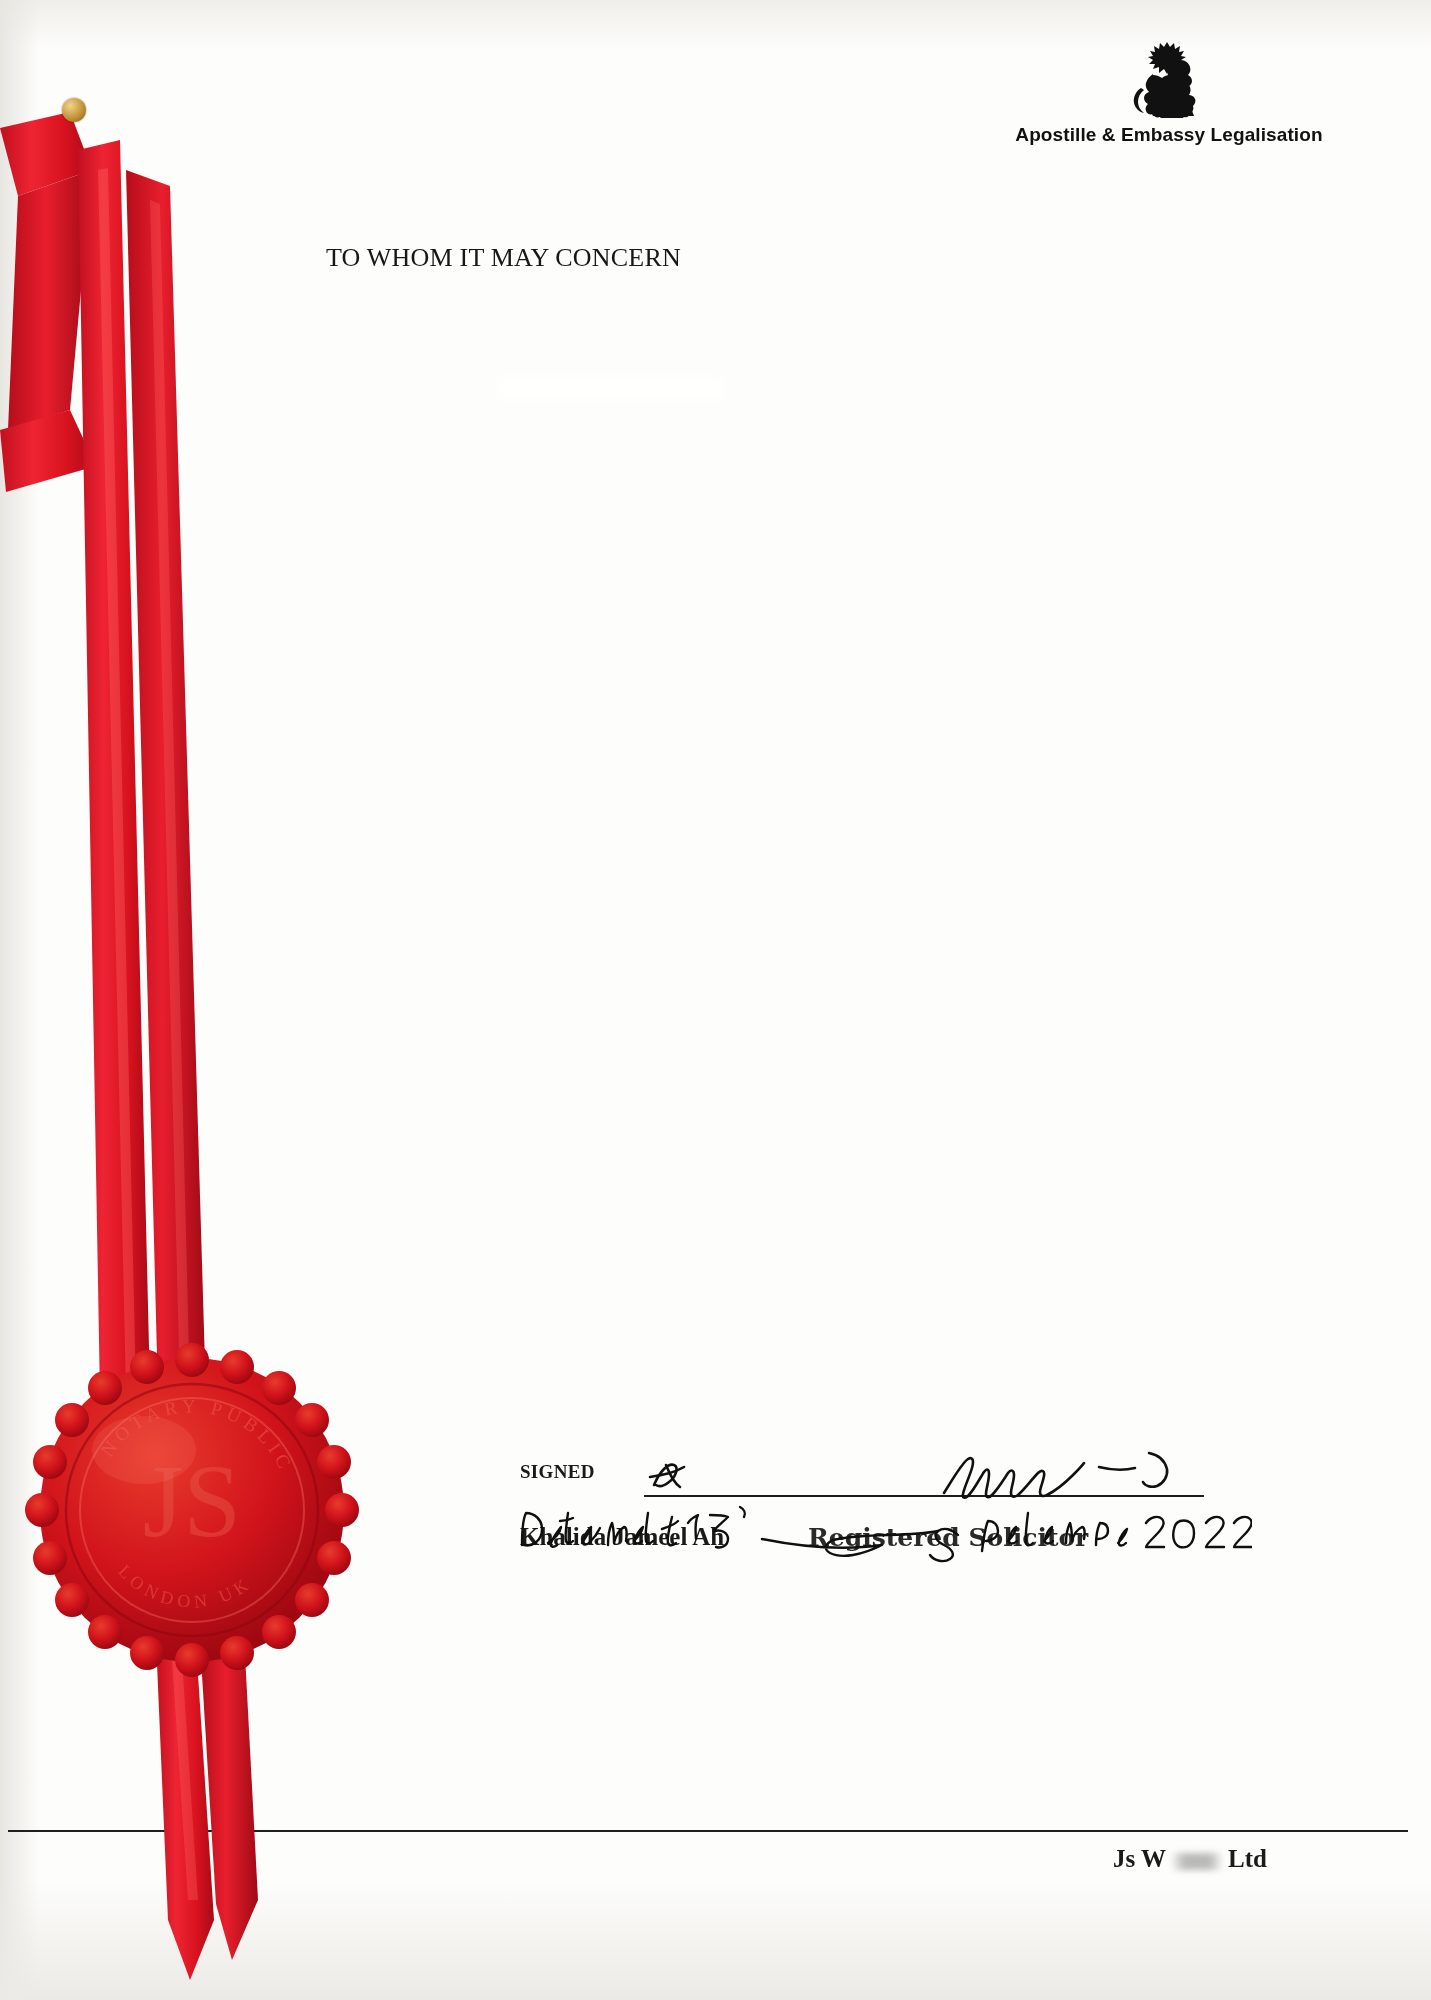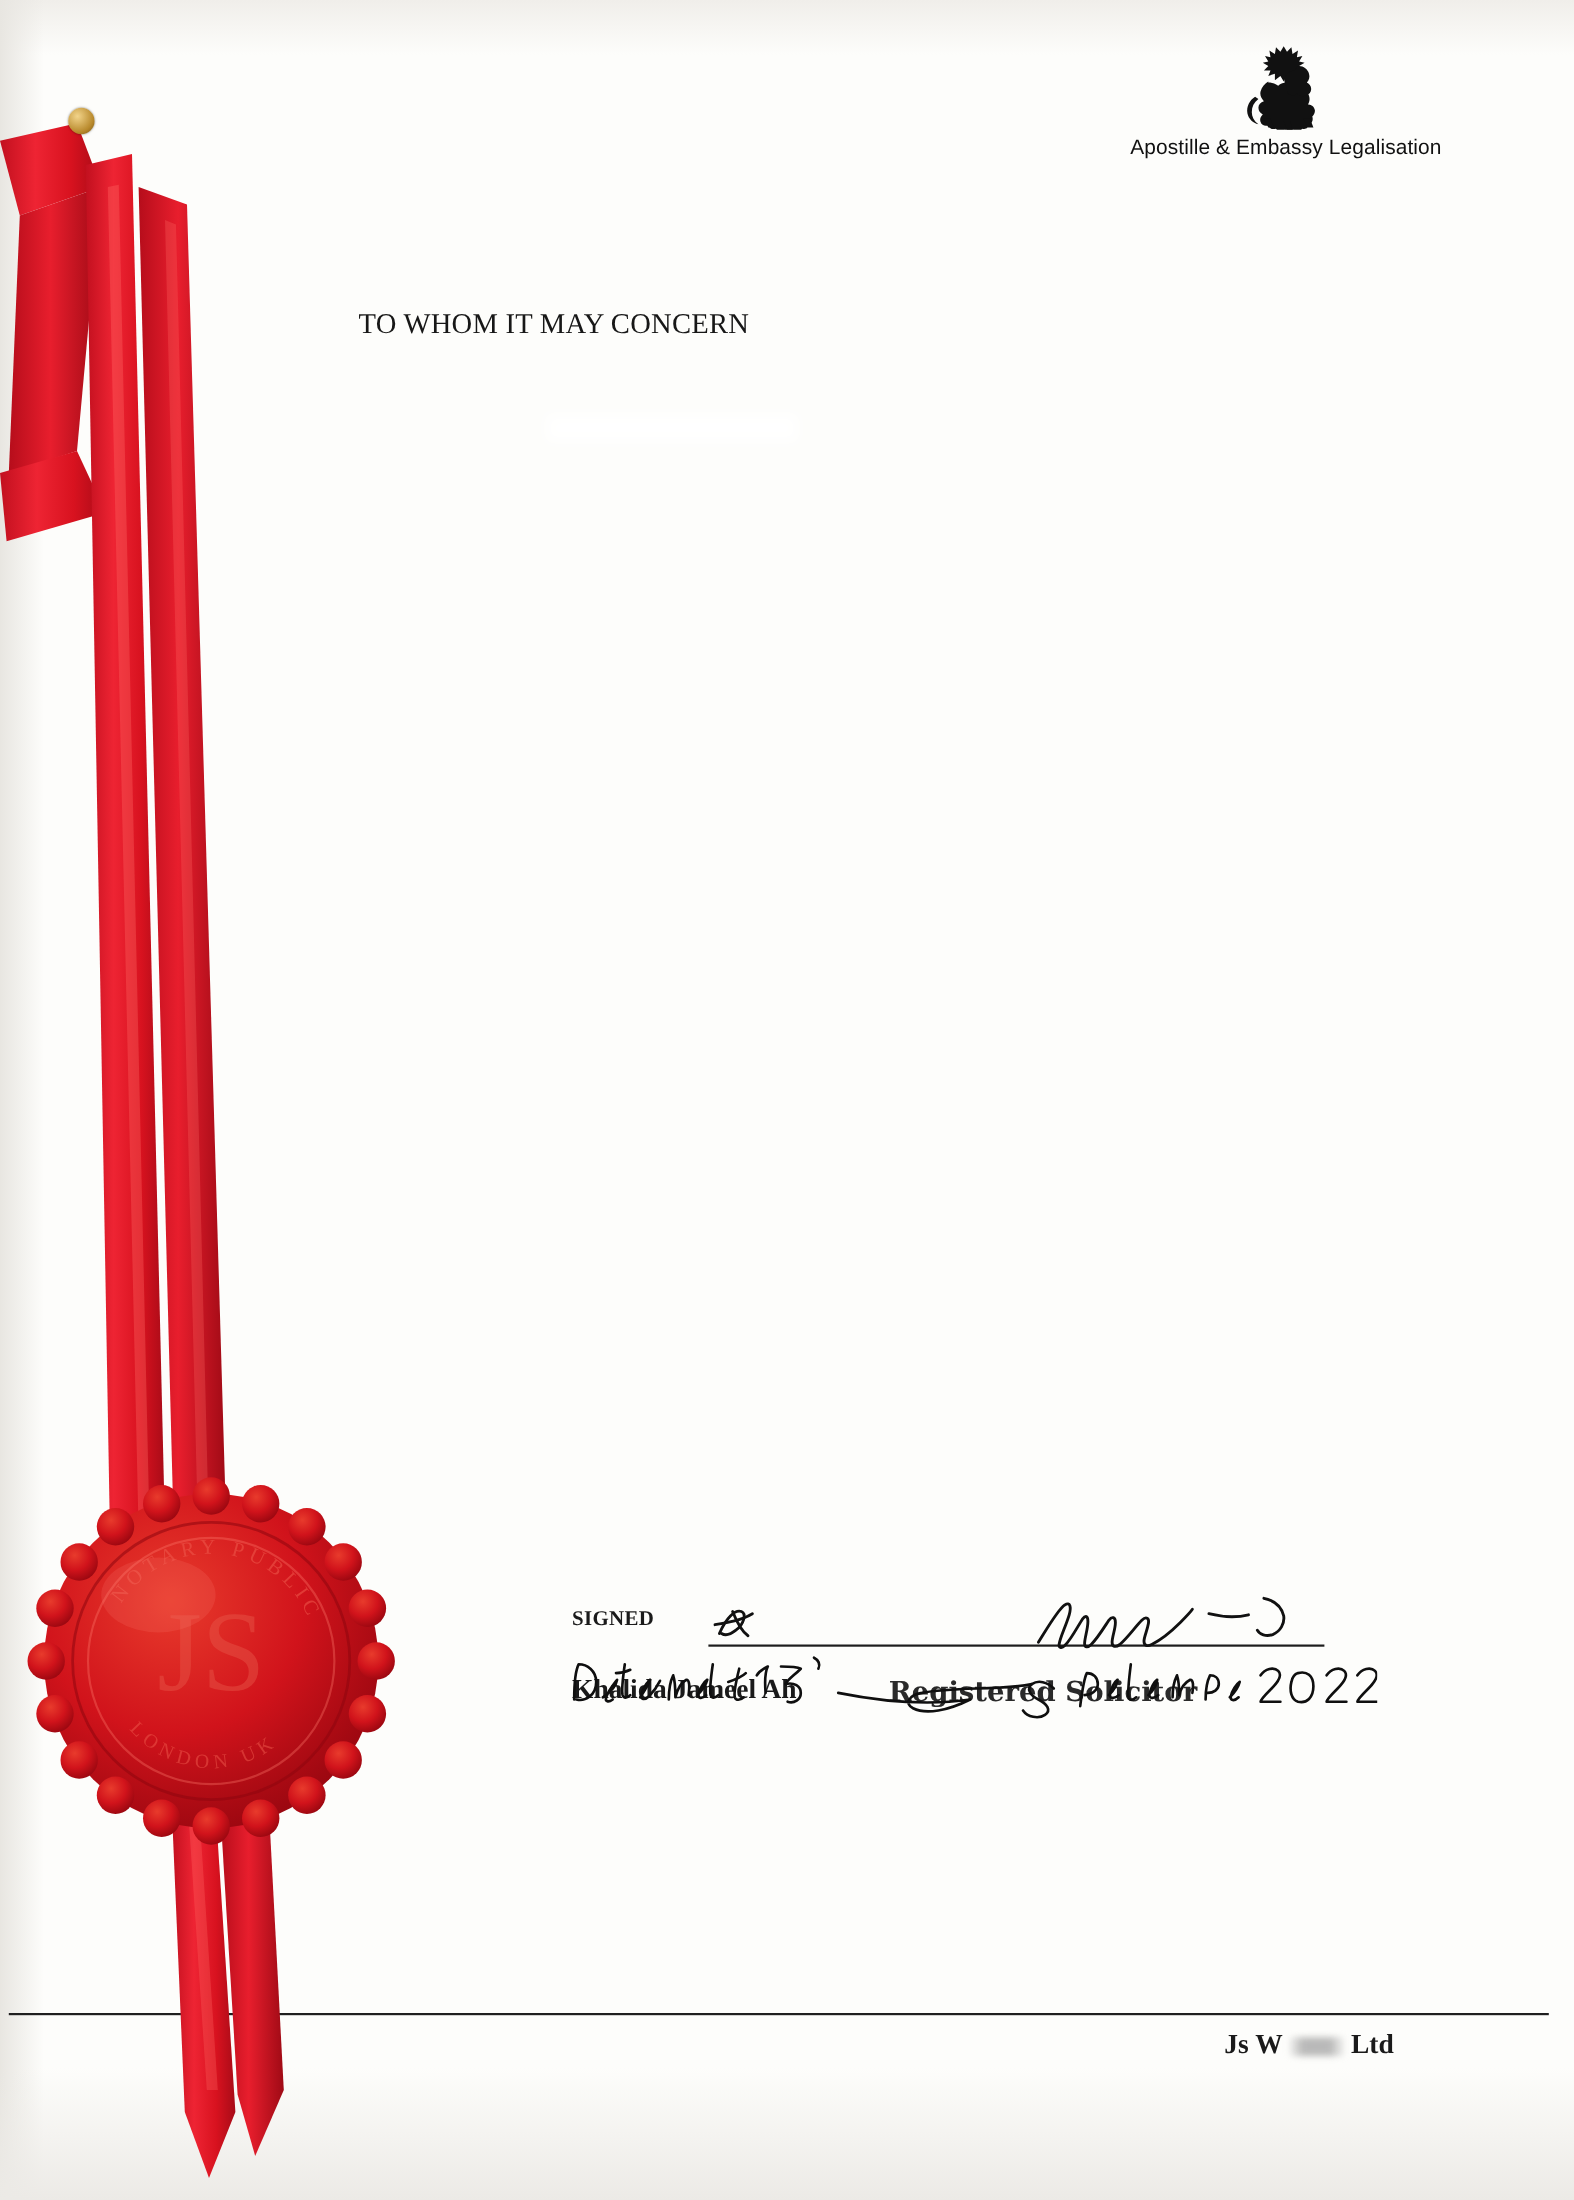--- a/index.html
+++ b/index.html
@@ -57,21 +57,21 @@
   }
   #crest {
     display: block;
     margin: 0 auto 6px auto;
     width: 92px;
     height: 78px;
   }
   #header-caption {
     font-family: "Liberation Sans", sans-serif;
     font-size: 19px;
-    font-weight: 400;
+    font-weight: 700;
     letter-spacing: 0.1px;
     color: #111111;
     white-space: nowrap;
   }
 
   
   #body-text {
     position: absolute;
     left: 326px;
     top: 240px;
@@ -82,21 +82,20 @@
     line-height: 1.35;
     margin-bottom: 36px;
     text-align: justify;
     color: #171717;
   }
   .para.first {
     margin-bottom: 42px;
     text-align: left;
     font-size: 26px;
     letter-spacing: 0.2px;
-    margin-top: 37px;
   }
   .para b { font-weight: bold; }
 
   
   .redact {
     display: inline-block;
     vertical-align: middle;
     background: linear-gradient(to right, rgba(190,190,190,0.15), rgba(150,150,150,0.65) 25%, rgba(150,150,150,0.65) 75%, rgba(190,190,190,0.15));
     filter: blur(3px);
     border-radius: 2px;

